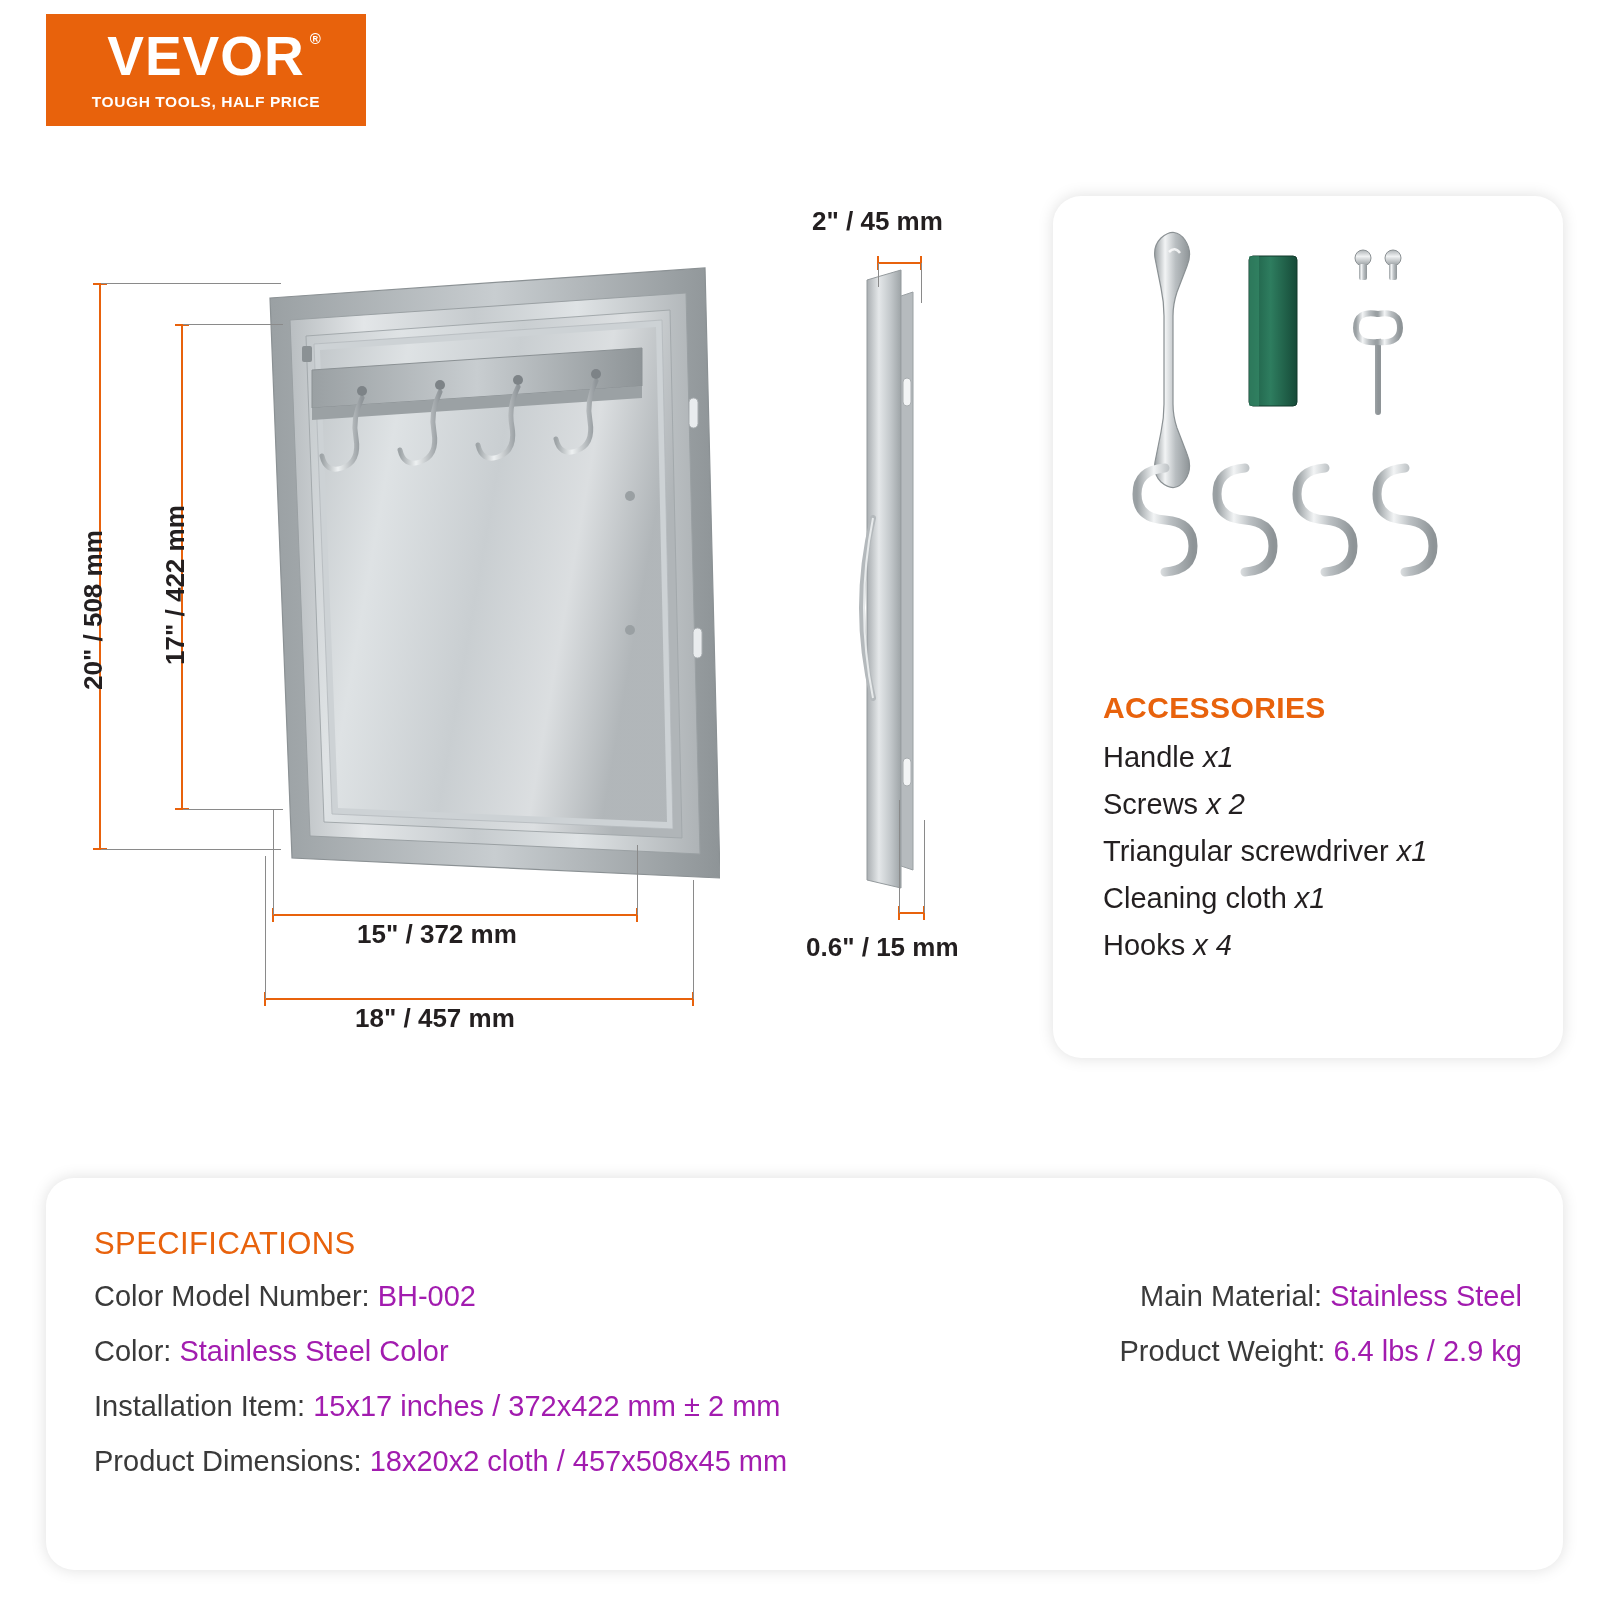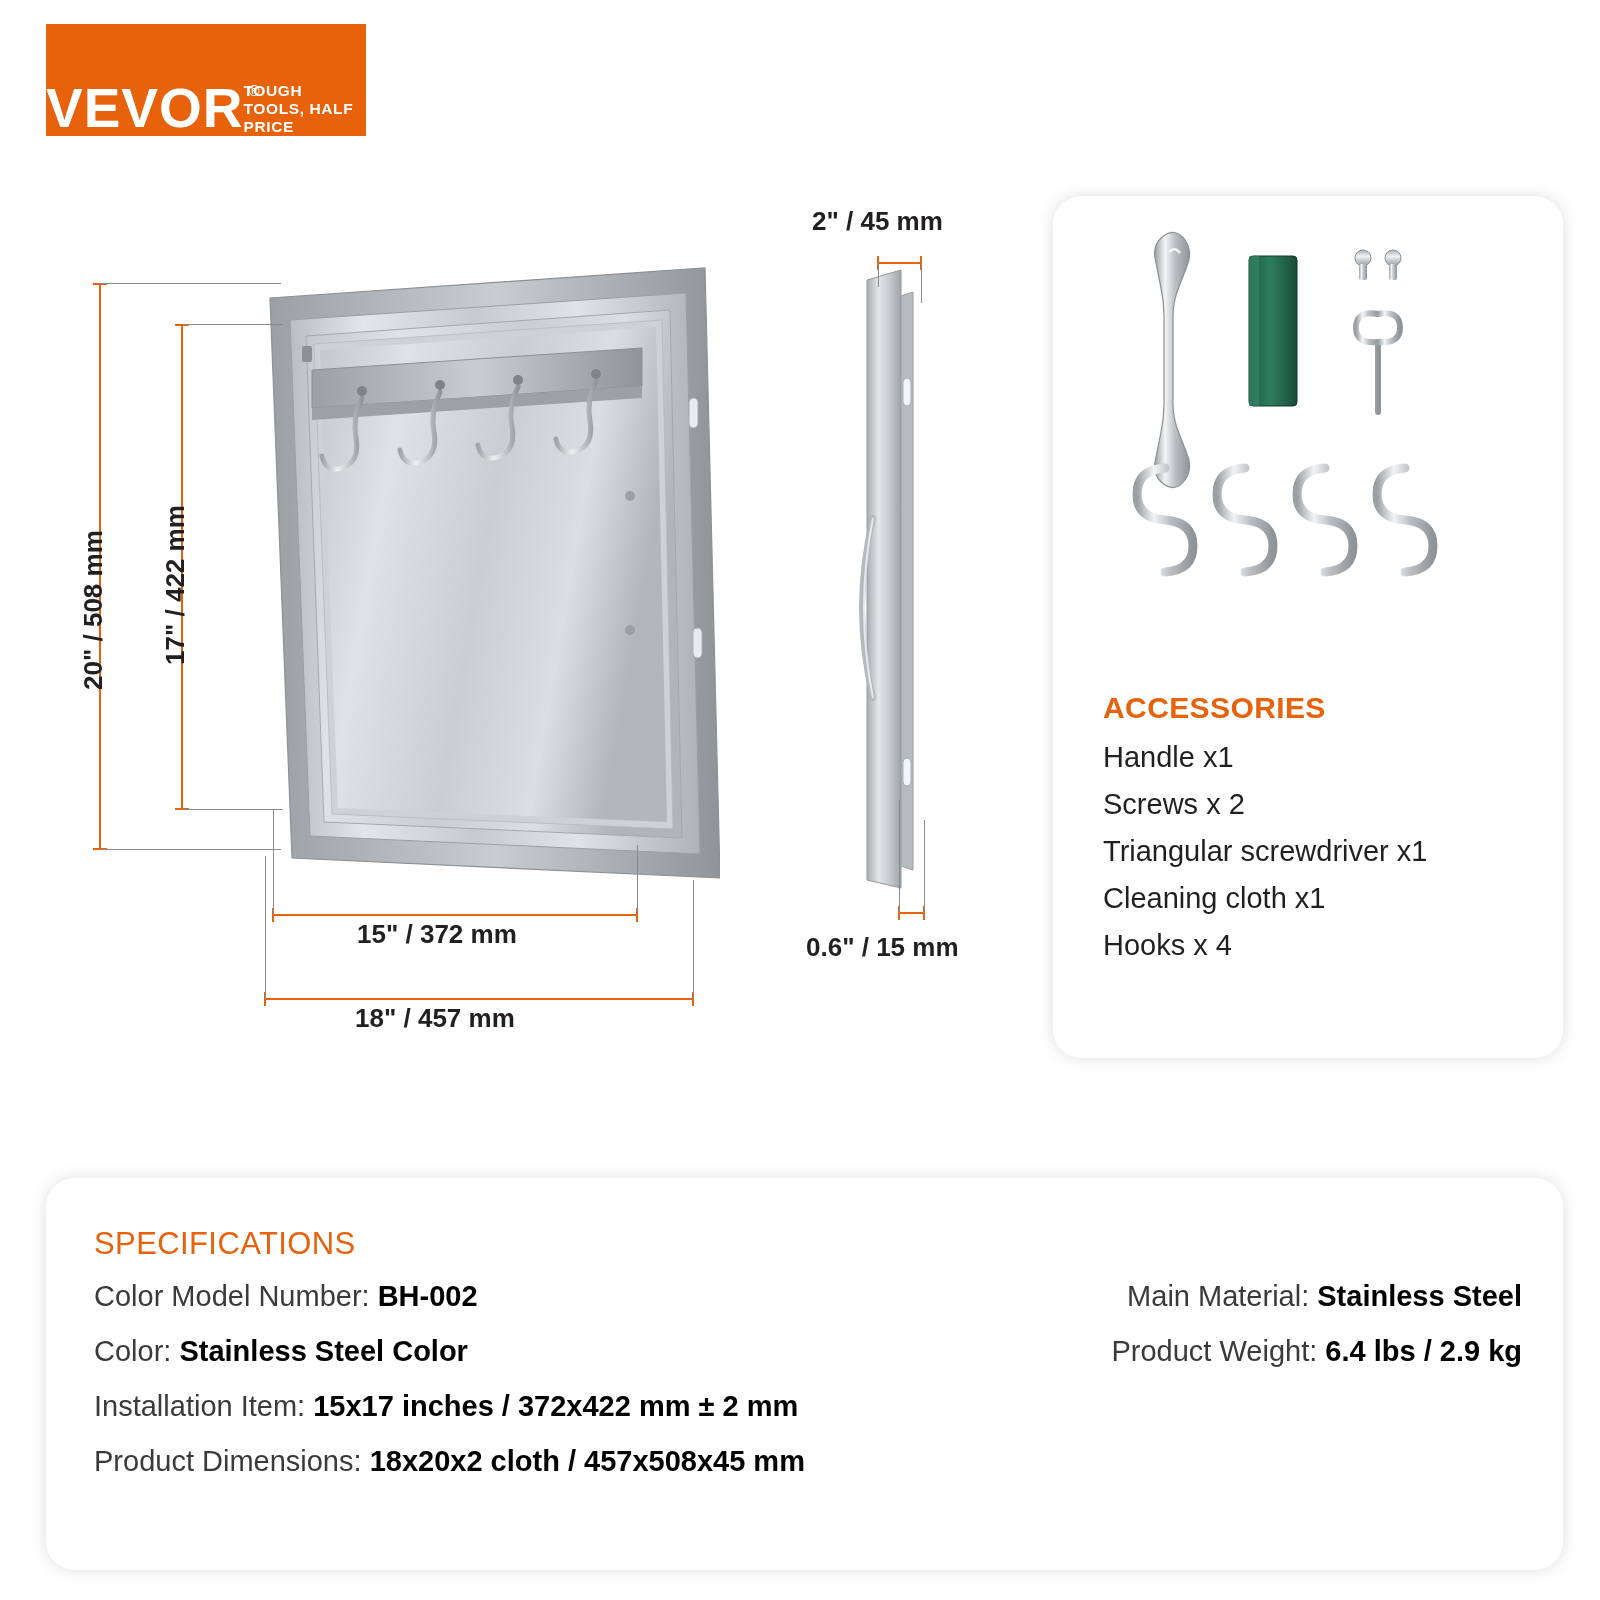--- a/index.html
+++ b/index.html
@@ -11,27 +11,27 @@
     font-family: "Liberation Sans", sans-serif;
     color: #231f20;
     position: relative;
     overflow: hidden;
   }
 
   
   .logo {
     position: absolute;
     left: 46px;
-    top: 24px;
+    top: 14px;
     width: 320px;
     height: 112px;
     background: #e8620c;
     display: flex;
-    flex-direction: row;
-    align-items: flex-end;
+    flex-direction: column;
+    align-items: center;
     justify-content: center;
     color: #ffffff;
   }
   .logo-word {
     font-size: 55px;
     font-weight: bold;
     letter-spacing: 1px;
     line-height: 1;
     position: relative;
   }
@@ -86,42 +86,42 @@
     letter-spacing: 0.4px;
   }
   .acc-list { position: absolute; left: 50px; top: 545px; width: 430px; }
   .acc-item {
     font-size: 29px;
     color: #231f20;
     margin-bottom: 14px;
     white-space: nowrap;
   }
   .acc-item b { font-weight: normal; }
-  .acc-item span { font-weight: normal; }
+  .acc-item span { font-weight: normal; font-style: italic; }
 
   
   #spec-card { left: 46px; top: 1178px; width: 1517px; height: 392px; }
   .spec-title {
     position: absolute;
     left: 48px;
     top: 48px;
     font-size: 31px;
     font-weight: normal;
     color: #e8620c;
     letter-spacing: 0.4px;
   }
   .spec-left { position: absolute; left: 48px; top: 102px; }
   .spec-right { position: absolute; right: 41px; top: 102px; text-align: right; }
   .spec-row {
     font-size: 29px;
     color: #3a3a3a;
     margin-bottom: 22px;
     white-space: nowrap;
   }
-  .spec-row b { color: #000000; font-weight: bold; }
+  .spec-row b { color: #a21caf; font-weight: normal; }
 </style>
 </head>
 <body>
 
 <div class="logo">
   <div class="logo-word">
     <span>VEVOR</span>
     <span class="logo-reg">®</span>
   </div>
   <div class="logo-tag">TOUGH TOOLS, HALF PRICE</div>

